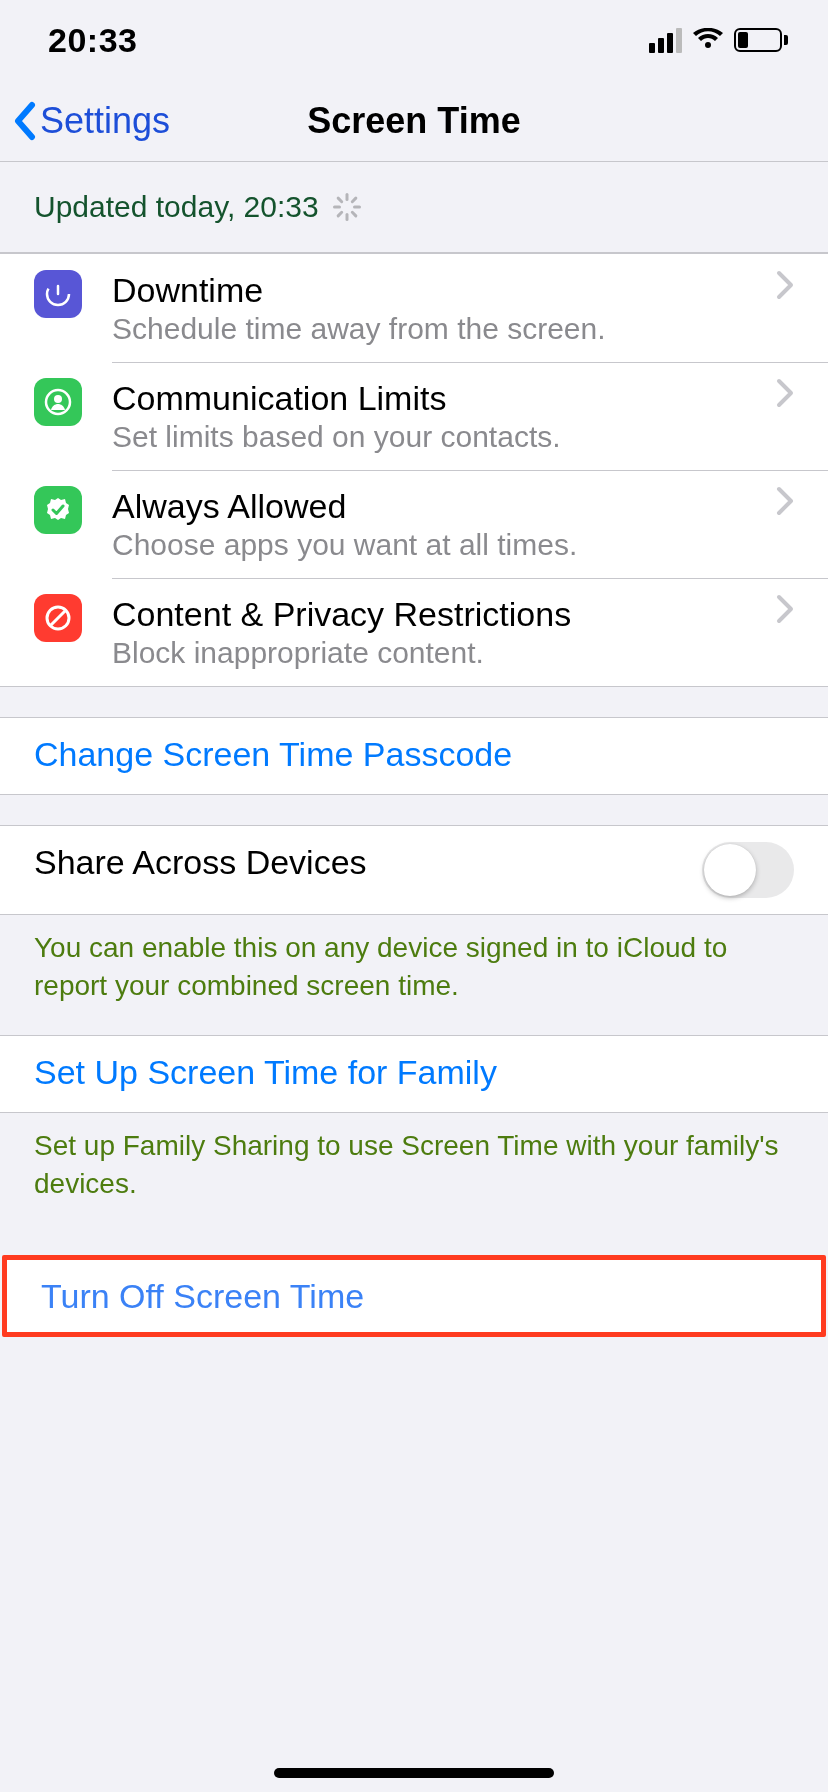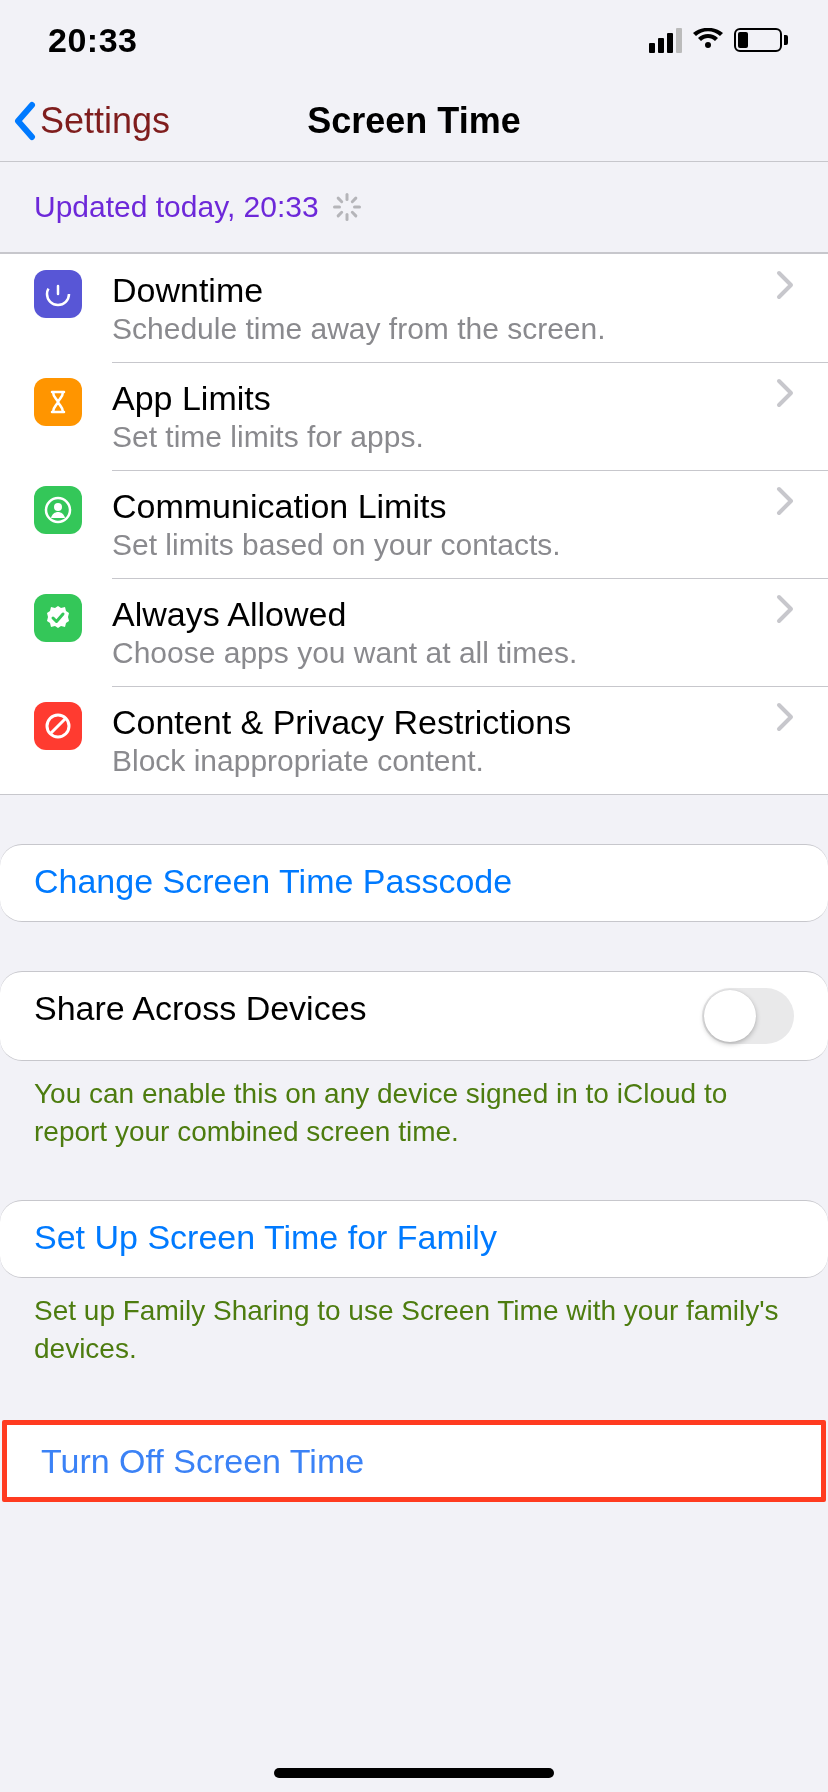--- a/index.html
+++ b/index.html
@@ -17,40 +17,40 @@
   .signal-bars span:nth-child(3){height:20px}
   .signal-bars span:nth-child(4){height:25px}
   .wifi-icon svg { display:block; }
   .battery { display:flex; align-items:center; gap:2px; }
   .battery-body { width:48px; height:24px; border:2px solid #000; border-radius:6px; position:relative; padding:2px; }
   .battery-fill { width:25%; height:100%; background:#000; border-radius:2px; }
   .battery-tip { width:4px; height:10px; background:#000; border-radius:0 2px 2px 0; }
 
   
   .nav-bar { height: 82px; display:flex; align-items:center; justify-content:center; position:relative; border-bottom:1px solid #c7c7cc; }
-  .nav-back { position:absolute; left:12px; display:flex; align-items:center; gap:2px; color:#7f1d1d; font-size:36px;justify-content:center; }
+  .nav-back { position:absolute; left:12px; display:flex; align-items:center; gap:2px; color:#1d4ed8; font-size:36px;justify-content:center; }
   .nav-back svg { stroke:#007aff; }
   .nav-title { font-size:36px; font-weight:600; }
 
   
-  .update-row { padding: 28px 34px; font-size:30px; color:#6d28d9; border-bottom:1px solid #c7c7cc; display:flex; align-items:center; gap:14px; }
+  .update-row { padding: 28px 34px; font-size:30px; color:#14532d; border-bottom:1px solid #c7c7cc; display:flex; align-items:center; gap:14px; }
   .spinner { width:28px; height:28px; position:relative; }
   .spinner span { position:absolute; left:50%; top:50%; width:3px; height:8px; background:#b5b5b9; border-radius:2px; transform-origin: center -6px; }
   .spinner span:nth-child(1){transform:translate(-50%,6px) rotate(0deg)}
   .spinner span:nth-child(2){transform:translate(-50%,6px) rotate(45deg)}
   .spinner span:nth-child(3){transform:translate(-50%,6px) rotate(90deg)}
   .spinner span:nth-child(4){transform:translate(-50%,6px) rotate(135deg)}
   .spinner span:nth-child(5){transform:translate(-50%,6px) rotate(180deg)}
   .spinner span:nth-child(6){transform:translate(-50%,6px) rotate(225deg)}
   .spinner span:nth-child(7){transform:translate(-50%,6px) rotate(270deg)}
   .spinner span:nth-child(8){transform:translate(-50%,6px) rotate(315deg)}
 
   
   .group { background:#fff; border-top:1px solid #c7c7cc; border-bottom:1px solid #c7c7cc; }
-  .group.mt { margin-top:49px;border-radius:22px; }
+  .group.mt { margin-top:30px; }
   .cell { display:flex; padding: 16px 34px 16px 34px; min-height:106px; position:relative; }
   .cell + .cell::before { content:""; position:absolute; top:0; left:112px; right:0; height:1px; background:#c7c7cc; }
   .cell-icon { width:48px; height:48px; border-radius:12px; margin-right:30px; flex-shrink:0; display:flex; align-items:center; justify-content:center; }
   .cell-body { flex:1; min-width:0; }
   .cell-title { font-size:34px; line-height:40px; }
   .cell-sub { font-size:30px; color:#8a8a8e; margin-top:2px; }
   .chevron { margin-left:10px; flex-shrink:0; }
   .chevron svg { stroke:#c7c7cc; display:block; }
 
   .cell-link { color:#007aff; }
@@ -136,36 +136,20 @@
       <div class="cell-title">Downtime</div>
       <div class="cell-sub">Schedule time away from the screen.</div>
     </div>
     <div class="chevron">
         <svg width="18" height="30" viewBox="0 0 18 30">
           <polyline points="3,3 15,15 3,27" fill="none" stroke-width="4" stroke-linecap="round" stroke-linejoin="round"></polyline>
         </svg>
       </div>
   </div>
 
-  <div class="cell">
-    <div class="cell-icon ic-orange">
-      <svg width="30" height="30" viewBox="0 0 30 30">
-          <path d="M9 5h12M9 25h12M10 5c0 5 4 7 5 10-1 3-5 5-5 10M20 5c0 5-4 7-5 10 1 3 5 5 5 10" fill="none" stroke="#fff" stroke-width="2.5" stroke-linecap="round"></path>
-        </svg>
-    </div>
-    <div class="cell-body">
-      <div class="cell-title">App Limits</div>
-      <div class="cell-sub">Set time limits for apps.</div>
-    </div>
-    <div class="chevron">
-        <svg width="18" height="30" viewBox="0 0 18 30">
-          <polyline points="3,3 15,15 3,27" fill="none" stroke-width="4" stroke-linecap="round" stroke-linejoin="round"></polyline>
-        </svg>
-      </div>
-  </div>
 
   <div class="cell">
     <div class="cell-icon ic-green1">
       <svg width="30" height="30" viewBox="0 0 30 30">
           <circle cx="15" cy="15" r="12" fill="none" stroke="#fff" stroke-width="2.5"></circle>
           <circle cx="15" cy="12" r="4" fill="#fff"></circle>
           <path d="M8 23c1-4 4-6 7-6s6 2 7 6" fill="#fff"></path>
         </svg>
     </div>
     <div class="cell-body">

